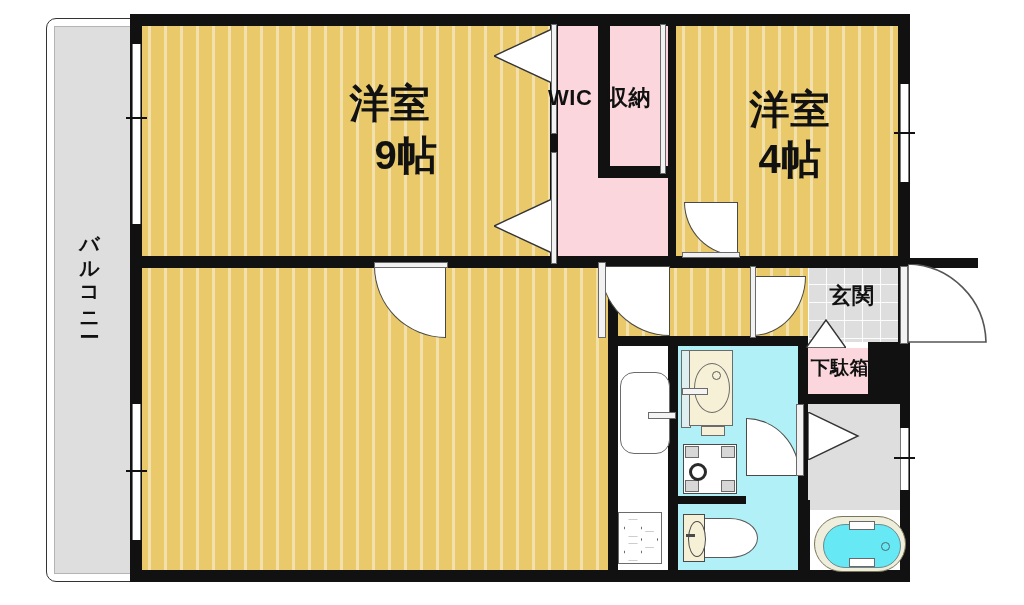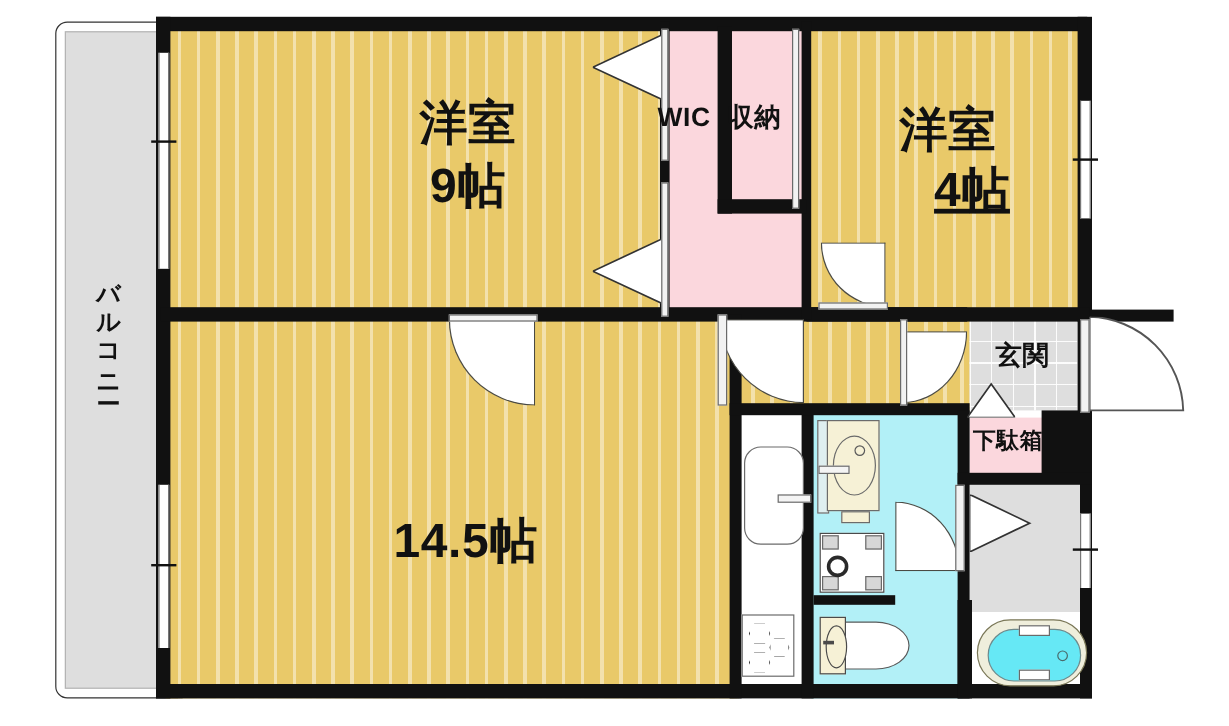--- a/index.html
+++ b/index.html
@@ -270,26 +270,25 @@
   <div class="abs" style="left:686px;top:534px;width:9px;height:3px;background:#4a4a4a;"></div>
 
   <div class="abs tub-outer fx" style="left:814px;top:516px;width:92px;height:56px;">
     <div class="abs tub-inner" style="left:8px;top:7px;width:76px;height:42px;"></div>
     <div class="abs tub-grip" style="left:34px;top:4px;width:24px;height:7px;"></div>
     <div class="abs tub-grip" style="left:34px;bottom:4px;width:24px;height:7px;"></div>
     <div class="abs tub-drain" style="left:66px;top:25px;width:7px;height:7px;"></div>
   </div>
 
   <div class="abs label label-room" style="left:300px;top:82px;width:180px;">洋室</div>
-  <div class="abs label label-room" style="left:300px;top:134px;width:180px;">9帖</div>
+  <div class="abs label label-room" style="left:316px;top:134px;width:180px;">9帖</div>
 
   <div class="abs label label-room" style="left:700px;top:88px;width:180px;">洋室</div>
-  <div class="abs label label-room" style="left:720px;top:138px;width:180px;text-decoration:underline;">4帖</div>
-
-  <div class="abs label label-room" style="left:278px;top:430px;width:220px;">14.5帖</div>
+  <div class="abs label label-room" style="left:700px;top:138px;width:180px;">4帖</div>
+
 
   <div class="abs label label-sub" style="left:548px;top:86px;width:62px;text-align:left;">WIC</div>
   <div class="abs label label-sub" style="left:606px;top:86px;width:76px;text-align:left;">収納</div>
 
   <div class="abs label label-sub" style="left:812px;top:284px;width:80px;">玄関</div>
 
   <div class="abs label label-small" style="left:806px;top:358px;width:68px;">下駄箱</div>
 
 </div>
 

